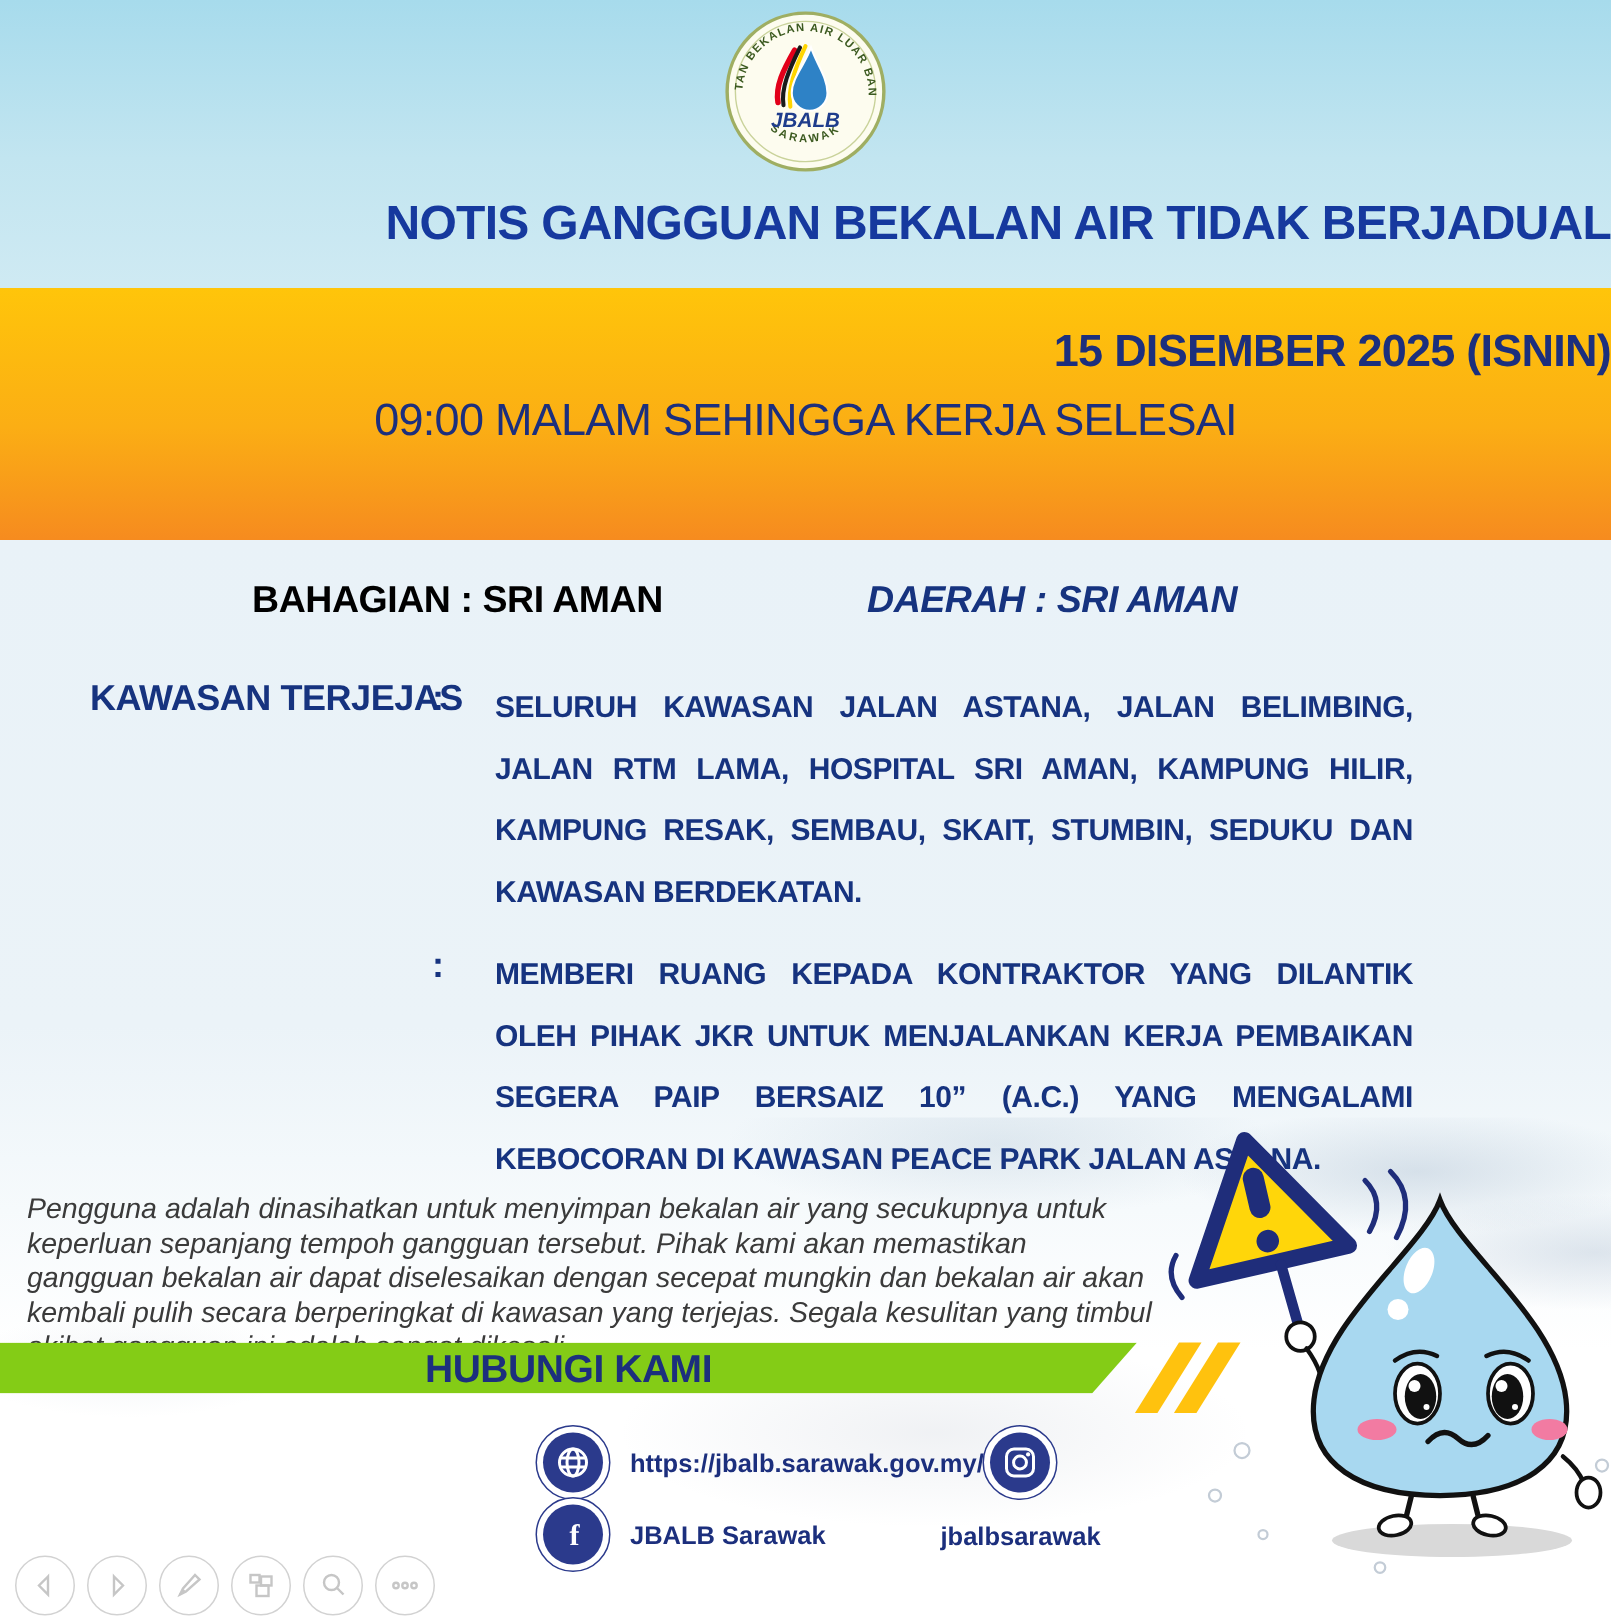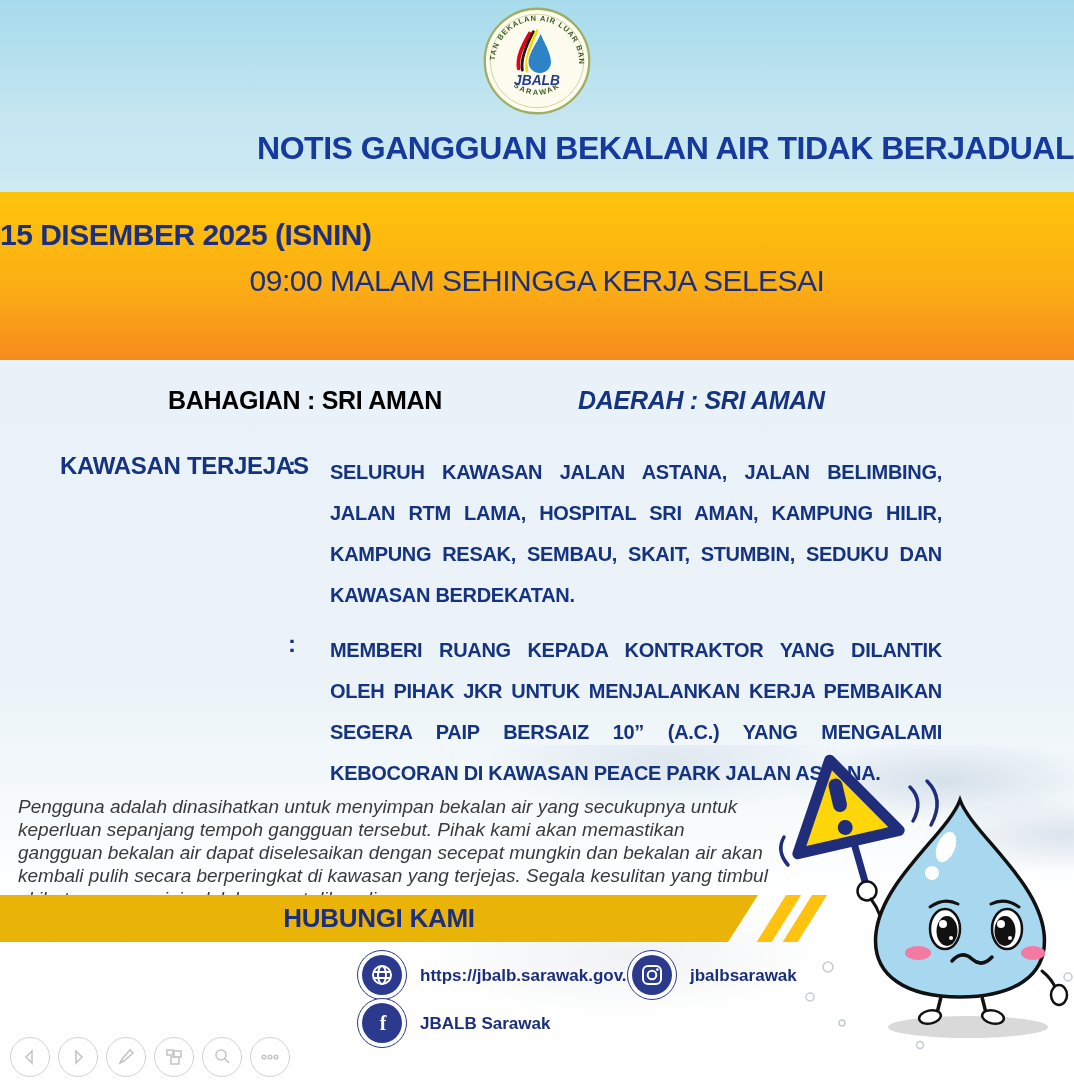--- a/index.html
+++ b/index.html
@@ -9,21 +9,21 @@
   }
   
   .sky{position:absolute;left:0;top:0;width:1074px;height:192px;
     background:linear-gradient(180deg,#a7dbec 0%,#c2e5f0 55%,#cfeaf3 100%);}
   .logo-wrap{position:absolute;left:482px;top:6px;width:110px;height:110px;}
   .title{position:absolute;left:0;top:130px;width:1074px;text-align:right;
     font-size:32px;font-weight:bold;color:#16399e;letter-spacing:-0.5px;}
   
   .banner{position:absolute;left:0;top:192px;width:1074px;height:168px;
     background:linear-gradient(180deg,#ffc50a 0%,#fbae14 55%,#f68b1f 100%);}
-  .banner-line1{position:absolute;left:0;top:26px;width:100%;text-align:left;
+  .banner-line1{position:absolute;left:0;top:26px;width:100%;text-align:right;
     font-size:30px;font-weight:bold;color:#1c2f7d;letter-spacing:-0.5px;}
   .banner-line2{position:absolute;left:0;top:72px;width:100%;text-align:center;
     font-size:30px;font-weight:normal;color:#1c2f7d;letter-spacing:-0.5px;}
   
   .body-bg{position:absolute;left:0;top:360px;width:1074px;height:720px;
     background:linear-gradient(180deg,#e9f2f8 0%,#ebf3f8 45%,#f6fafc 62%,#ffffff 75%,#ffffff 100%);}
   .splash{position:absolute;left:0;top:745px;width:1074px;height:300px;
     background:
       radial-gradient(ellipse 230px 60px at 88% 12%, rgba(165,185,205,.38), transparent 70%),
       radial-gradient(ellipse 260px 70px at 62% 6%,  rgba(175,195,212,.30), transparent 70%),
@@ -36,21 +36,21 @@
     font-size:25px;font-weight:bold;color:#16337f;letter-spacing:-0.3px;font-style:italic;}
   .sec-label{position:absolute;left:40px;width:255px;
     font-size:24px;font-weight:bold;color:#16337f;letter-spacing:-0.3px;margin-left:20px;}
   .sec-colon{position:absolute;left:288px;width:20px;
     font-size:24px;font-weight:bold;color:#16337f;}
   .sec-text{position:absolute;left:330px;width:612px;text-align:justify;
     font-size:20px;font-weight:bold;color:#16337f;line-height:41px;letter-spacing:-0.3px;}
   .disclaimer{position:absolute;left:18px;top:795px;width:752px;
     font-size:19px;font-style:italic;color:#3a3a3a;line-height:23px;}
   
-  .hubungi-bar{position:absolute;left:0;top:895px;width:758px;height:47px;background:#eab308;
+  .hubungi-bar{position:absolute;left:0;top:895px;width:758px;height:34px;background:#84cc16;
     clip-path:polygon(0 0,100% 0,calc(100% - 30px) 100%,0 100%);
     display:flex;align-items:center;justify-content:center;}
   .hubungi-text{font-size:26px;font-weight:bold;color:#1c2f7d;letter-spacing:-0.3px;}
   .stripe{position:absolute;top:895px;height:47px;background:#ffc20e;
     transform:skewX(-32deg);transform-origin:top left;}
   .stripe1{left:786px;width:15px;}
   .stripe2{left:812px;width:15px;}
   
   .contact-row{position:absolute;display:flex;align-items:center;gap:13px;}
   .badge{width:48px;height:48px;border-radius:50%;border:1.5px solid #2b3a8c;background:#ffffff;
@@ -133,21 +133,21 @@
           <circle cx="13" cy="13" r="9" fill="none" stroke="#ffffff" stroke-width="2"></circle>
           <ellipse cx="13" cy="13" rx="4" ry="9" fill="none" stroke="#ffffff" stroke-width="2"></ellipse>
           <line x1="4" y1="10" x2="22" y2="10" stroke="#ffffff" stroke-width="2"></line>
           <line x1="4" y1="16" x2="22" y2="16" stroke="#ffffff" stroke-width="2"></line>
         </svg>
       </div>
     </div>
     <div class="contact-text">https://jbalb.sarawak.gov.my/</div>
   </div>
 
-  <div class="contact-row" style="left:627px;top:950px;">
+  <div class="contact-row" style="left:627px;top:950px;flex-direction:column;">
     <div class="badge">
       <div class="badge-inner">
         <svg width="24" height="24" viewBox="0 0 24 24">
           <rect x="3" y="3" width="18" height="18" rx="5" fill="none" stroke="#ffffff" stroke-width="2"></rect>
           <circle cx="12" cy="12" r="4.3" fill="none" stroke="#ffffff" stroke-width="2"></circle>
           <circle cx="17.4" cy="6.6" r="1.4" fill="#ffffff"></circle>
         </svg>
       </div>
     </div>
     <div class="contact-text">jbalbsarawak</div>

